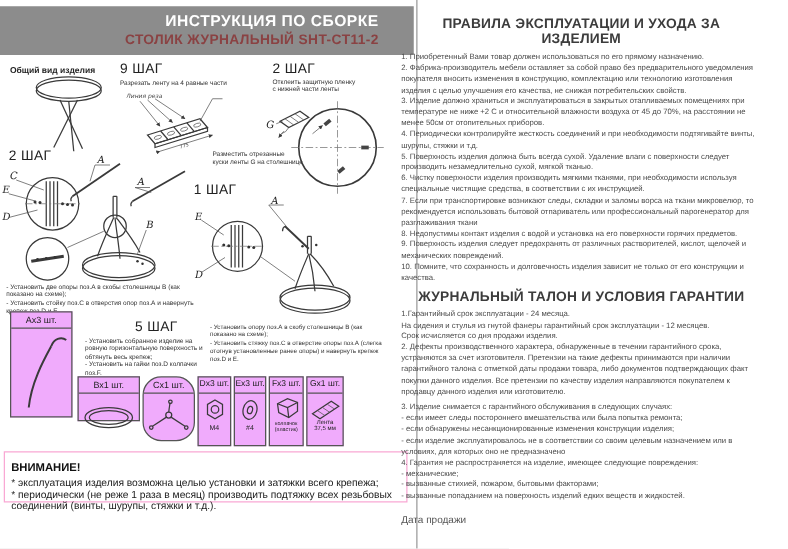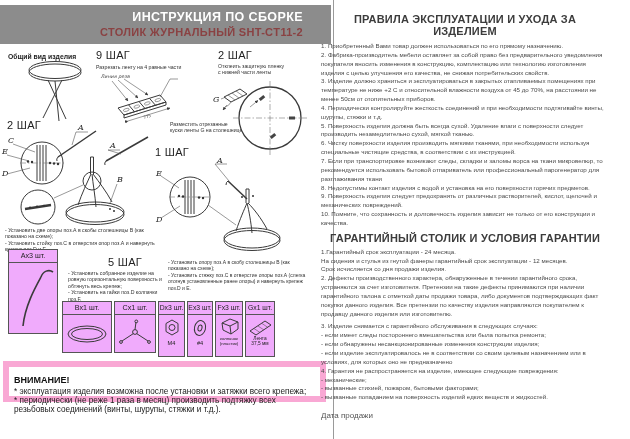--- a/index.html
+++ b/index.html
@@ -23,21 +23,21 @@
   .plbl{font:italic 8px "DejaVu Serif",serif;fill:#222;}
   .slbl{font:italic 4.8px "DejaVu Sans",sans-serif;fill:#444;}
   .dim{font:4px "DejaVu Sans",sans-serif;fill:#444;}
   
   .hw{position:absolute;border:1px solid #555;background:#f0abfc;box-sizing:border-box;}
   .hw .hd{border-bottom:1px solid #555;font-size:7.2px;text-align:center;line-height:12px;height:12px;color:#222;}
   .hw .bd{display:flex;align-items:center;justify-content:center;}
   .hw .sub{font-size:5.6px;text-align:center;color:#222;line-height:5.8px;white-space:pre-line;}
   .hw .sub.tiny{font-size:4.3px;line-height:4.8px;}
   
-  .warn{position:absolute;left:3px;top:361px;width:323px;height:41px;border:6px solid #f9a8d4;
+  .warn{position:absolute;left:3px;top:361px;width:323px;height:41px;border:1px solid #f9a8d4;
         box-sizing:border-box;padding:2px 5px;background:#fff;}
   .warn .wt{font-size:9px;font-weight:bold;color:#111;line-height:10px;}
   .warn .wl{font-size:8.2px;color:#1a1a1a;line-height:9px;}
   .banner{position:absolute;left:3px;top:405px;width:323px;height:23px;background:#949494;
           color:#9c3a34;font-weight:bold;font-size:8.6px;text-align:center;line-height:11px;
           white-space:pre-line;padding-top:1px;box-sizing:border-box;}
   
   .rcol{position:absolute;left:321px;top:13px;width:288px;}
   .rh{font-size:11px;font-weight:bold;color:#3c3c3c;text-align:center;letter-spacing:.2px;margin:0 0 5px 0;}
   .rp{font-size:6.2px;line-height:8.85px;color:#4a4a4a;margin:0;}
@@ -213,31 +213,31 @@
   <div class="hw" style="left:8px;top:249px;width:50px;height:85px;">
     <div class="hd">Ах3 шт.</div>
     <div class="bd" style="height:70px;">
       <svg width="48" height="68" viewBox="0 0 48 68">
         <path d="M14,62 C16,42 26,24 32,13" class="ln" style="stroke-width:1.6"></path>
         <path d="M32,13 C34,7 40,5 44,8" class="ln" style="stroke-width:1.6"></path>
       </svg>
     </div>
   </div>
 
-  <div class="hw" style="left:62px;top:301px;width:50px;height:52px;">
+  <div class="hw" style="left:62px;top:301px;width:50px;height:36px;">
     <div class="hd">Вх1 шт.</div>
     <div class="bd" style="height:37px;">
       <svg width="46" height="32" viewBox="0 0 46 32">
         <ellipse class="ln" cx="23" cy="16" rx="19" ry="8"></ellipse>
         <ellipse class="ln" cx="23" cy="16" rx="15.5" ry="5.5"></ellipse>
       </svg>
     </div>
   </div>
 
-  <div class="hw" style="left:114px;top:301px;width:42px;height:52px;">
+  <div class="hw" style="left:114px;top:301px;width:42px;height:52px;border-radius:15px;">
     <div class="hd">Сх1 шт.</div>
     <div class="bd" style="height:37px;">
       <svg width="40" height="30" viewBox="0 0 40 30">
         <circle class="ln" cx="20" cy="13" r="2.4"></circle>
         <line class="ln" x1="18.5" y1="14.5" x2="7" y2="22"></line>
         <line class="ln" x1="21.5" y1="14.5" x2="33" y2="22"></line>
         <line class="ln" x1="20" y1="10.6" x2="21" y2="3"></line>
         <circle class="ln" cx="6" cy="23" r="1.4"></circle>
           <circle class="ln" cx="34" cy="23" r="1.4"></circle>
           <circle class="ln" cx="21.3" cy="2.4" r="1.4"></circle>
@@ -289,39 +289,39 @@
         <line class="thin" x1="12" y1="11" x2="18" y2="15"></line>
         <line class="thin" x1="16" y1="8.5" x2="22" y2="12.5"></line>
       </svg>
     </div>
     <div class="sub tiny" style="font-size:4.8px;">Лента
 37,5 мм</div>
   </div>
 
   <div class="warn">
     <span class="wt">ВНИМАНИЕ!</span>
-    <div class="wl">* эксплуатация изделия возможна после установки и затяжки всего крепежа;</div>
+    <div class="wl">* эксплуатация изделия возможна целью установки и затяжки всего крепежа;</div>
     <div class="wl">* периодически (не реже 1 раза в месяц) производить подтяжку всех резьбовых соединений (винты, шурупы, стяжки и т.д.).</div>
   </div>
 
 
   <div class="rcol">
     <div class="rh">ПРАВИЛА ЭКСПЛУАТАЦИИ И УХОДА ЗА ИЗДЕЛИЕМ</div>
     <p class="rp">1. Приобретенный Вами товар должен использоваться по его прямому назначению.</p>
     <p class="rp">2. Фабрика-производитель мебели оставляет за собой право без предварительного уведомления покупателя вносить изменения в конструкцию, комплектацию или технологию изготовления изделия с целью улучшения его качества, не снижая потребительских свойств.</p>
     <p class="rp">3. Изделие должно храниться и эксплуатироваться в закрытых отапливаемых помещениях при температуре не ниже +2 С и относительной влажности воздуха от 45 до 70%, на расстоянии не менее 50см от отопительных приборов.</p>
     <p class="rp">4. Периодически контролируйте жесткость соединений и при необходимости подтягивайте винты, шурупы, стяжки и т.д.</p>
     <p class="rp">5. Поверхность изделия должна быть всегда сухой. Удаление влаги с поверхности следует производить незамедлительно сухой, мягкой тканью.</p>
     <p class="rp">6. Чистку поверхности изделия производить мягкими тканями, при необходимости используя специальные чистящие средства, в соответствии с их инструкцией.</p>
     <p class="rp">7. Если при транспортировке возникают следы, складки и заломы ворса на ткани микровелюр, то рекомендуется использовать бытовой отпариватель или профессиональный парогенератор для разглаживания ткани</p>
     <p class="rp">8. Недопустимы контакт изделия с водой и установка на его поверхности горячих предметов.</p>
     <p class="rp">9. Поверхность изделия следует предохранять от различных растворителей, кислот, щелочей и механических повреждений.</p>
     <p class="rp">10. Помните, что сохранность и долговечность изделия зависит не только от его конструкции и качества.</p>
 
-    <div class="rh wh">ГАРАНТИЙНЫЙ СТОЛИК И УСЛОВИЯ ГАРАНТИИ</div>
+    <div class="rh wh">ЖУРНАЛЬНЫЙ ТАЛОН И УСЛОВИЯ ГАРАНТИИ</div>
     <p class="rp">1.Гарантийный срок эксплуатации - 24 месяца.</p>
     <p class="rp">На сидения и стулья из гнутой фанеры гарантийный срок эксплуатации - 12 месяцев.</p>
     <p class="rp">Срок исчисляется со дня продажи изделия.</p>
     <p class="rp">2. Дефекты производственного характера, обнаруженные в течении гарантийного срока, устраняются за счет изготовителя. Претензии на такие дефекты принимаются при наличии гарантийного талона с отметкой даты продажи товара, либо документов подтверждающих факт покупки данного изделия. Все претензии по качеству изделия направляются покупателем к продавцу данного изделия или изготовителю.</p>
     <p class="rp gap">3. Изделие снимается с гарантийного обслуживания в следующих случаях:</p>
     <p class="rp">- если имеет следы постороннего вмешательства или была попытка ремонта;</p>
     <p class="rp">- если обнаружены несанкционированные изменения конструкции изделия;</p>
     <p class="rp">- если изделие эксплуатировалось не в соответствии со своим целевым назначением или в условиях, для которых оно не предназначено</p>
     <p class="rp">4. Гарантия не распространяется на изделие, имеющее следующие повреждения:</p>
     <p class="rp">- механические;</p>

